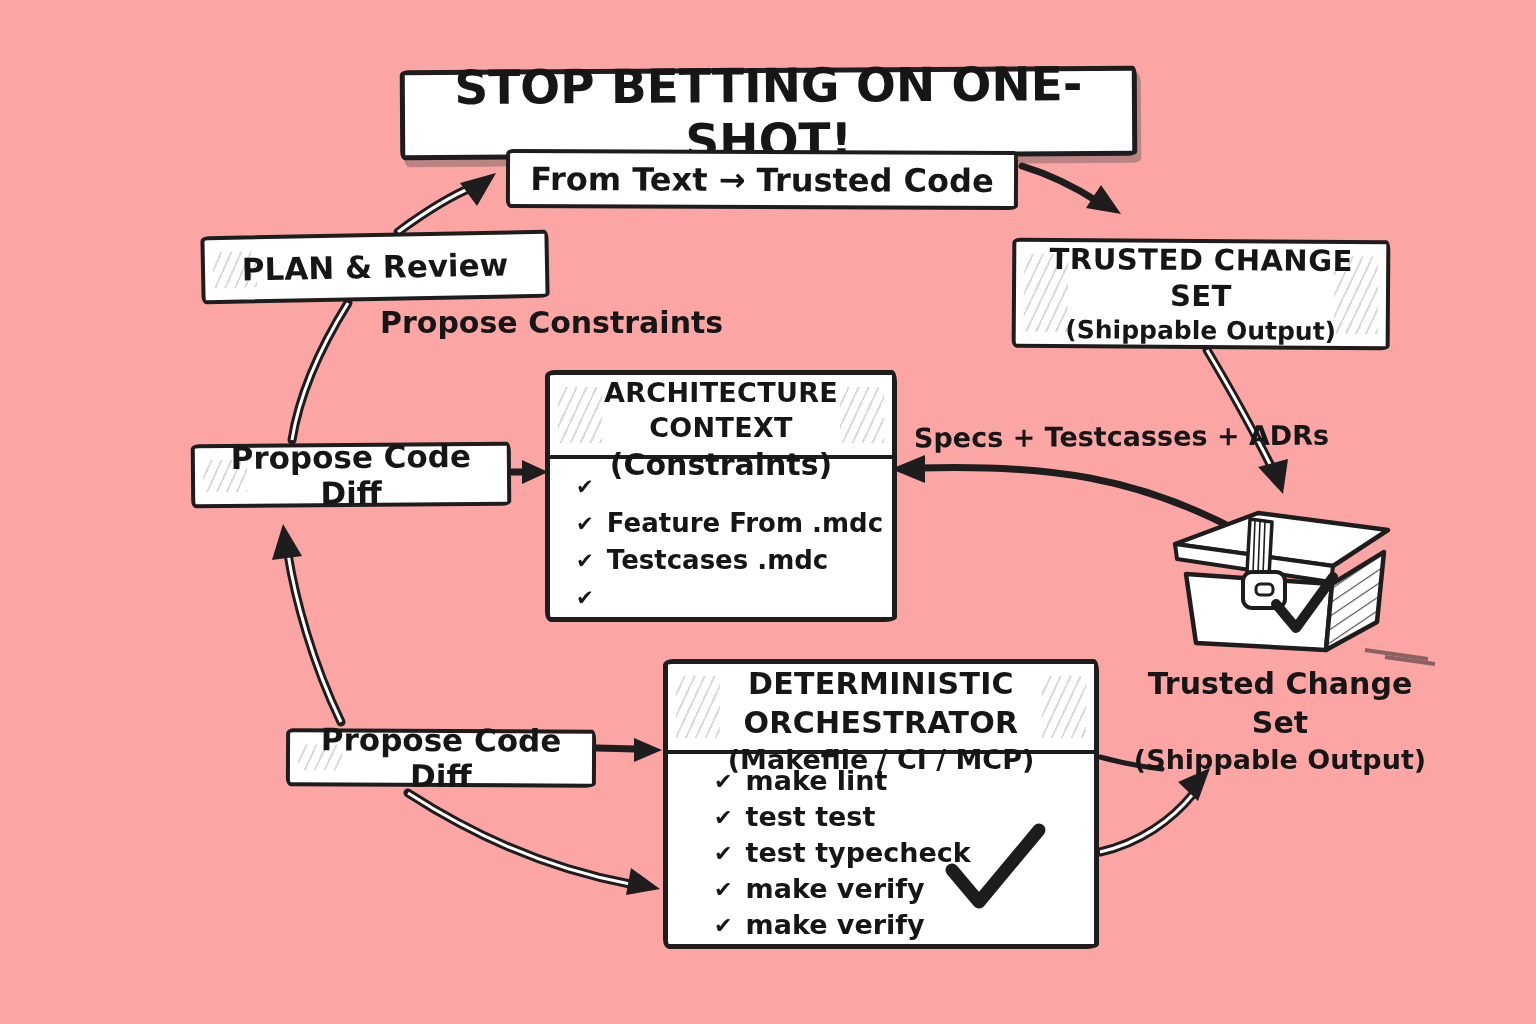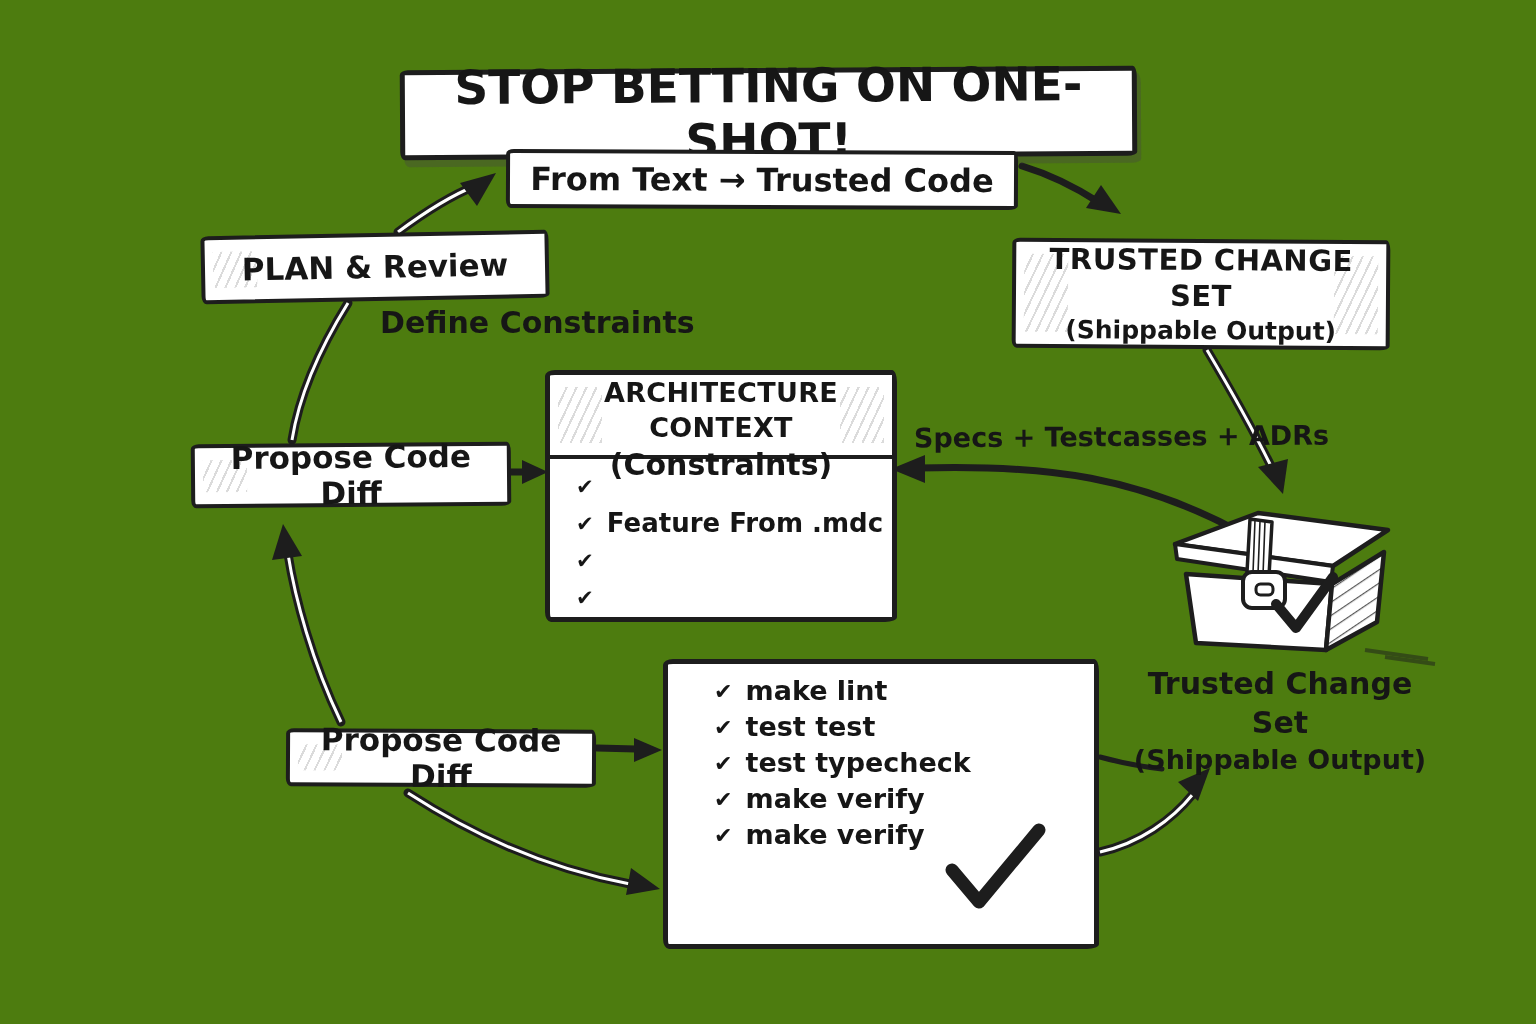--- a/index.html
+++ b/index.html
@@ -1,20 +1,20 @@
 <!DOCTYPE html>
 <html><head>
 <meta charset="utf-8">
 <style>
   * { margin: 0; padding: 0; box-sizing: border-box; }
   html, body { background: #ffffff; }
   .canvas {
     position: relative;
     width: 1536px; height: 1024px;
-    background: #4d7c0f;
+    background: #fca5a5;
     overflow: hidden;
     font-family: "DejaVu Sans", "Liberation Sans", sans-serif;
     color: #1d1d1d;
   }
   .svg-layer { position: absolute; left: 0; top: 0; z-index: 1; }
 
   .sketchbox {
     position: absolute; z-index: 2;
     background: #fff;
     border: 4px solid #1d1d1d;
@@ -210,21 +210,21 @@
   </div>
 
   <div class="sketchbox subtitle-banner">
     <span>From Text → Trusted Code</span>
   </div>
 
   <div class="sketchbox plan-box hatch-l">
     <span>PLAN &amp; Review</span>
   </div>
 
-  <div class="floating-label define-label">Define Constraints</div>
+  <div class="floating-label define-label">Propose Constraints</div>
 
   <div class="sketchbox trusted-box hatch-l hatch-r">
     <span class="l1">TRUSTED CHANGE SET</span>
     <span class="l2">(Shippable Output)</span>
   </div>
 
   <div class="panel arch-panel">
     <div class="panel-header hatch-l hatch-r">
       <span class="t1">ARCHITECTURE CONTEXT</span>
       <span class="t2">(Constraints)</span>
@@ -232,38 +232,43 @@
     <div class="panel-list">
       <div class="check-row">
         <span class="check-glyph">✔</span>
       </div>
       <div class="check-row">
         <span class="check-glyph">✔</span>
         <span>Feature From .mdc</span>
       </div>
       <div class="check-row">
         <span class="check-glyph">✔</span>
+        <span>Testcases .mdc</span>
       </div>
       <div class="check-row">
         <span class="check-glyph">✔</span>
       </div>
     </div>
   </div>
 
   <div class="floating-label specs-label">Specs + Testcasses + ADRs</div>
 
   <div class="sketchbox pcd-box pcd-top hatch-l">
     <span>Propose Code Diff</span>
   </div>
 
   <div class="sketchbox pcd-box pcd-bottom hatch-l">
     <span>Propose Code Diff</span>
   </div>
 
   <div class="panel orch-panel">
+    <div class="panel-header hatch-l hatch-r">
+      <span class="t1">DETERMINISTIC ORCHESTRATOR</span>
+      <span class="t2">(Makefile / CI / MCP)</span>
+    </div>
     <div class="panel-list">
       <div class="check-row">
         <span class="check-glyph">✔</span>
         <span>make lint</span>
       </div>
       <div class="check-row">
         <span class="check-glyph">✔</span>
         <span>test test</span>
       </div>
       <div class="check-row">

